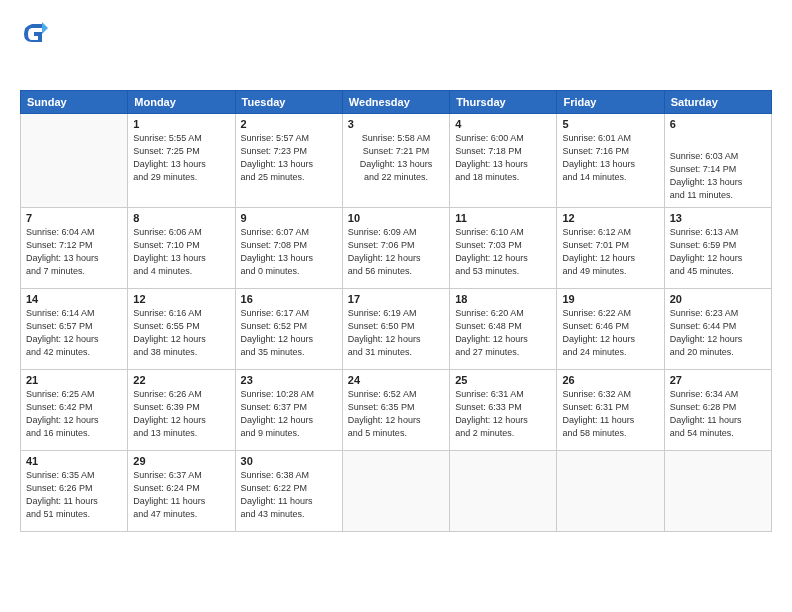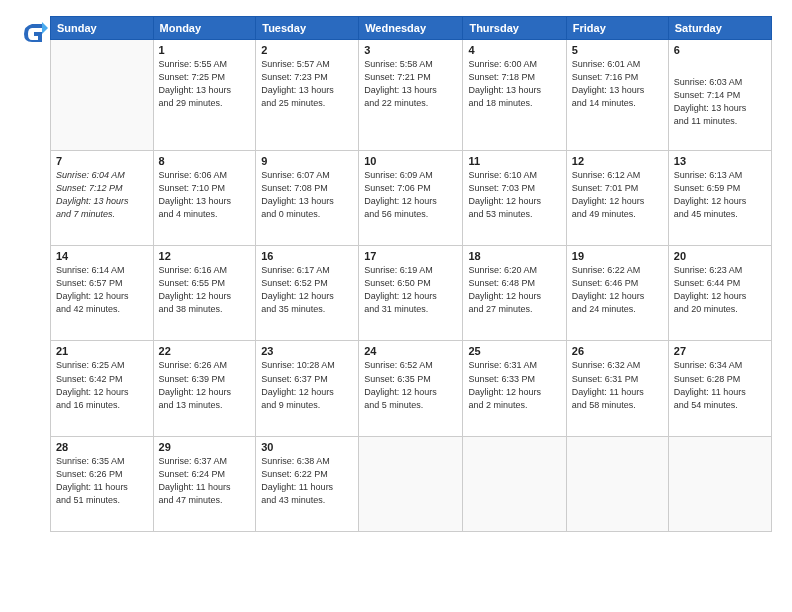--- a/index.html
+++ b/index.html
@@ -8,21 +8,22 @@
       background: #fff;
       width: 792px;
       height: 612px;
       overflow: hidden;
     }
     .page {
       width: 792px;
       height: 544px;
       padding: 16px 20px 12px 20px;
       display: flex;
-      flex-direction: row;
+      flex-direction: column;
+      gap: 32px;
     }
     .header {
       display: flex;
       justify-content: space-between;
       align-items: flex-start;
       margin-bottom: 10px;
     }
     .logo {
       display: flex;
       align-items: center;
@@ -149,21 +150,21 @@
           </td>
           <td>
             <span class="day-num">2</span>
             <div class="day-info" style="white-space: pre-line;">Sunrise: 5:57 AM
 Sunset: 7:23 PM
 Daylight: 13 hours
 and 25 minutes.</div>
           </td>
           <td>
             <span class="day-num">3</span>
-            <div class="day-info" style="white-space: pre-line;">Sunrise: 5:58 AM
+            <div class="day-info" style="white-space: pre-line; text-align: center;">Sunrise: 5:58 AM
 Sunset: 7:21 PM
 Daylight: 13 hours
 and 22 minutes.</div>
           </td>
           <td>
             <span class="day-num">4</span>
             <div class="day-info" style="white-space: pre-line;">Sunrise: 6:00 AM
 Sunset: 7:18 PM
 Daylight: 13 hours
 and 18 minutes.</div>
@@ -179,21 +180,21 @@
             <span class="day-num">6</span>
             <div class="day-info" style="white-space: pre-line; margin-top: 20px;">Sunrise: 6:03 AM
 Sunset: 7:14 PM
 Daylight: 13 hours
 and 11 minutes.</div>
           </td>
         </tr>
         <tr>
           <td>
             <span class="day-num">7</span>
-            <div class="day-info" style="white-space: pre-line; font-style: italic;">Sunrise: 6:04 AM
+            <div class="day-info" style="white-space: pre-line;">Sunrise: 6:04 AM
 Sunset: 7:12 PM
 Daylight: 13 hours
 and 7 minutes.</div>
           </td>
           <td>
             <span class="day-num">8</span>
             <div class="day-info" style="white-space: pre-line;">Sunrise: 6:06 AM
 Sunset: 7:10 PM
 Daylight: 13 hours
 and 4 minutes.</div>
@@ -331,21 +332,21 @@
           <td>
             <span class="day-num">27</span>
             <div class="day-info" style="white-space: pre-line;">Sunrise: 6:34 AM
 Sunset: 6:28 PM
 Daylight: 11 hours
 and 54 minutes.</div>
           </td>
         </tr>
         <tr class="last-row">
           <td>
-            <span class="day-num">28</span>
+            <span class="day-num">41</span>
             <div class="day-info" style="white-space: pre-line;">Sunrise: 6:35 AM
 Sunset: 6:26 PM
 Daylight: 11 hours
 and 51 minutes.</div>
           </td>
           <td>
             <span class="day-num">29</span>
             <div class="day-info" style="white-space: pre-line;">Sunrise: 6:37 AM
 Sunset: 6:24 PM
 Daylight: 11 hours

